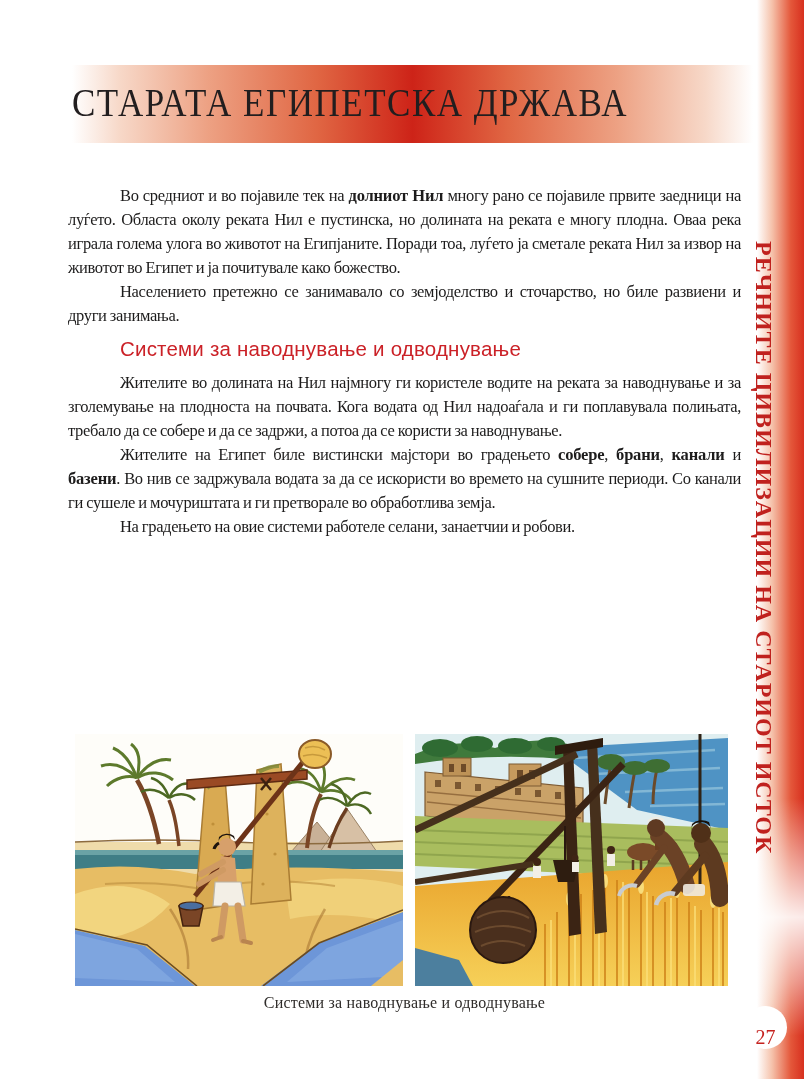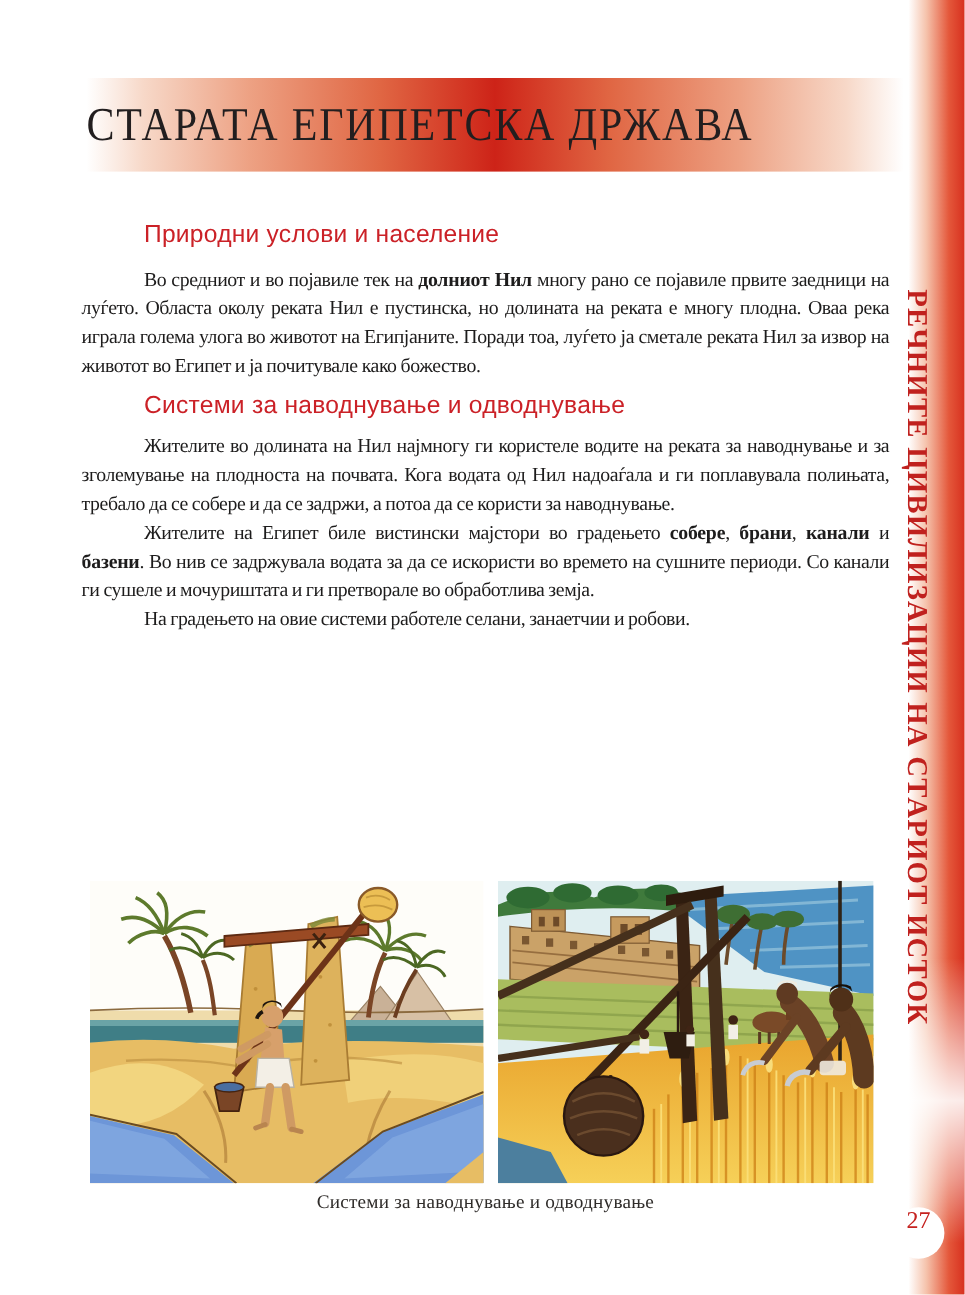--- a/index.html
+++ b/index.html
@@ -37,38 +37,38 @@
   #content p b{letter-spacing:-0.2px;}
 
   
   #figures{position:absolute;left:75px;top:734px;display:flex;gap:12px;}
   #figures svg{display:block;}
   #figure-caption{position:absolute;left:68px;top:994px;width:673px;text-align:center;
     font-size:16px;color:#2f2c2a;letter-spacing:.2px;}
 
   
   #page-number-badge{position:absolute;left:744px;top:1006px;width:43px;height:43px;
-    border-radius:50%;background:#ffffff;display:flex;align-items:flex-start;justify-content:center;}
+    border-radius:50%;background:#ffffff;display:flex;align-items:flex-end;justify-content:center;}
   #page-number-badge span{font-family:"Liberation Serif",serif;font-size:20px;color:#c5221f;}
 </style>
 </head>
 <body>
 
 <div id="page">
 
   <div id="side-strip"></div>
   <div id="vertical-text">РЕЧНИТЕ ЦИВИЛИЗАЦИИ НА СТАРИОТ ИСТОК</div>
 
   <div id="title-banner">
     <span class="t">СТАРАТА ЕГИПЕТСКА ДРЖАВА</span>
   </div>
 
   <div id="content">
-    <h2 class="sec-heading">Природни услови и население</h2>
     <p><span>Во средниот и во појавиле тек на </span><b>долниот Нил</b><span> многу рано се појавиле првите заедници на луѓето. Областа околу реката Нил е пустинска, но долината на реката е многу плодна. Оваа река играла голема улога во животот на Египјаните. Поради тоа, луѓето ја сметале реката Нил за извор на животот во Египет и ја почитувале како божество.</span></p>
+    <p><span>Населението претежно се занимавало со земјоделство и сточарство, но биле развиени и други занимања.</span></p>
     <h2 class="sec-heading second">Системи за наводнување и одводнување</h2>
     <p><span>Жителите во долината на Нил најмногу ги користеле водите на реката за наводнување и за зголемување на плодноста на почвата. Кога водата од Нил надоаѓала и ги поплавувала полињата, требало да се собере и да се задржи, а потоа да се користи за наводнување.</span></p>
     <p><span>Жителите на Египет биле вистински мајстори во градењето </span><b>собере</b><span>, </span><b>брани</b><span>, </span><b>канали</b><span> и </span><b>базени</b><span>. Во нив се задржувала водата за да се искористи во времето на сушните периоди. Со канали ги сушеле и мочуриштата и ги претворале во обработлива земја.</span></p>
     <p><span>На градењето на овие системи работеле селани, занаетчии и робови.</span></p>
   </div>
 
   <div id="figures">
 
     <svg width="328" height="252" viewBox="0 0 328 252">
       <rect width="328" height="252" fill="#fefdf9"></rect>

